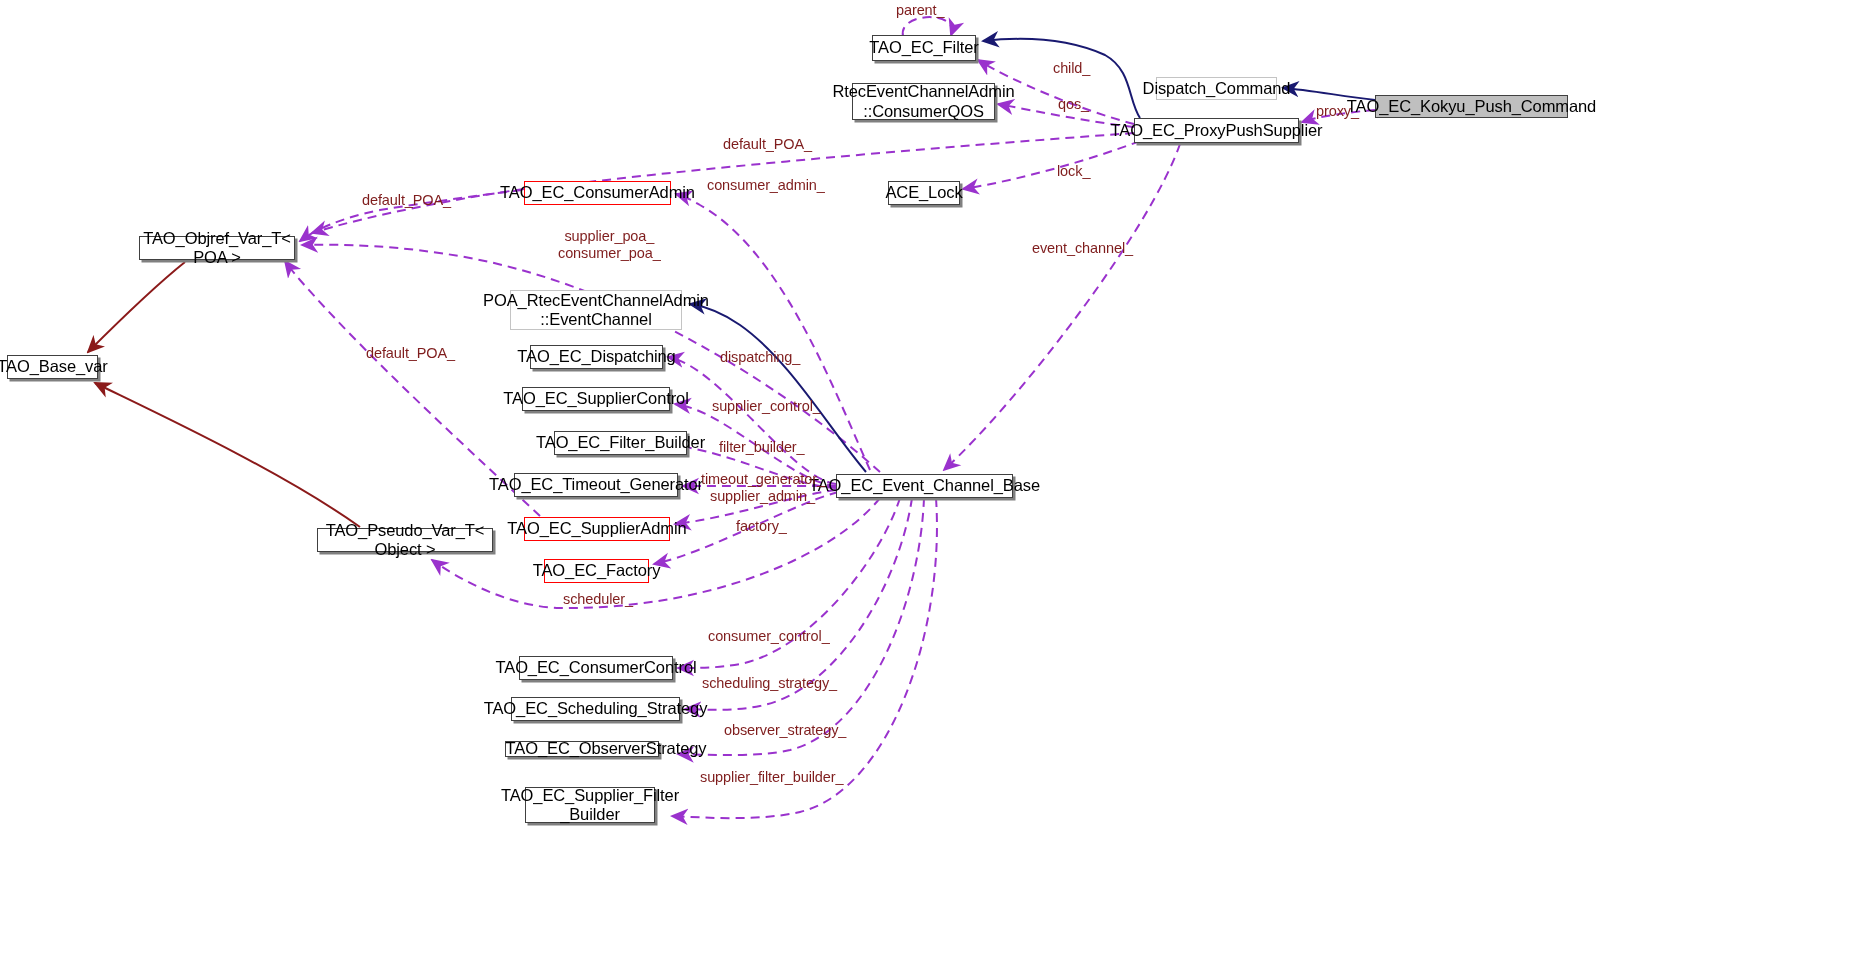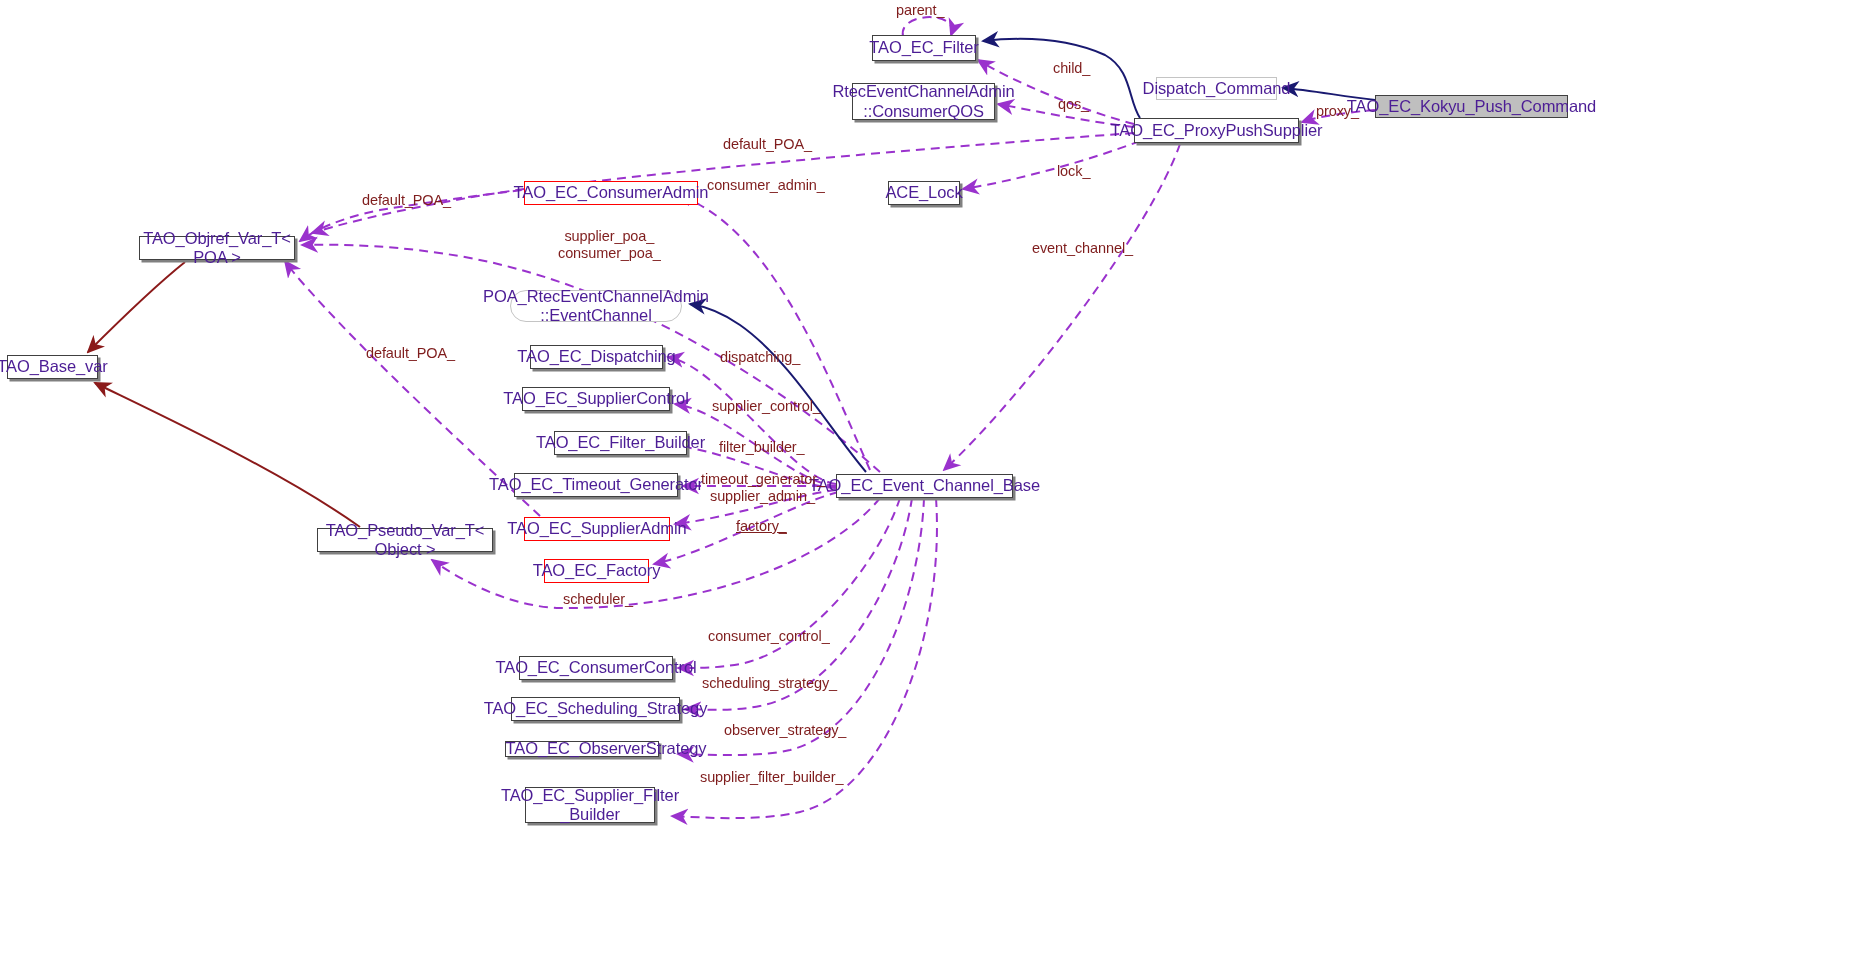--- a/index.html
+++ b/index.html
@@ -23,21 +23,21 @@
     height: 975px;
   }
   .node-box {
     position: absolute;
     box-sizing: border-box;
     display: flex;
     align-items: center;
     justify-content: center;
     text-align: center;
     font-size: 16.5px;
-    color: #4c1d95;
+    color: #000000;
     background: #ffffff;
     border: 1.5px solid #404040;
     line-height: 1.18;
     white-space: pre-line;
     letter-spacing: -0.1px;
   }
   .node-box.shadowed {
     box-shadow: 2.5px 2.5px 0 0 #808080;
   }
   .node-box.red-border {
@@ -147,27 +147,27 @@
 
   <div class="node-box shadowed" style="left:852px;top:83px;width:143px;height:37px;">RtecEventChannelAdmin
 ::ConsumerQOS</div>
 
   <div class="node-box gray-border" style="left:1156px;top:77px;width:121px;height:23px;">Dispatch_Command</div>
 
   <div class="node-box shadowed" style="left:1134px;top:118px;width:165px;height:25px;">TAO_EC_ProxyPushSupplier</div>
 
   <div class="node-box highlight" style="left:1375px;top:95px;width:193px;height:23px;">TAO_EC_Kokyu_Push_Command</div>
 
-  <div class="node-box red-border" style="left:524px;top:181px;width:174px;height:24px;">TAO_EC_ConsumerAdmin</div>
+  <div class="node-box red-border" style="left:524px;top:181px;width:147px;height:24px;">TAO_EC_ConsumerAdmin</div>
 
   <div class="node-box shadowed" style="left:888px;top:181px;width:72px;height:24px;">ACE_Lock</div>
 
   <div class="node-box shadowed" style="left:139px;top:236px;width:156px;height:24px;">TAO_Objref_Var_T&lt; POA &gt;</div>
 
-  <div class="node-box gray-border" style="left:510px;top:290px;width:172px;height:32px;border-radius:17px;">POA_RtecEventChannelAdmin
+  <div class="node-box gray-border" style="left:510px;top:290px;width:172px;height:40px;">POA_RtecEventChannelAdmin
 ::EventChannel</div>
 
   <div class="node-box shadowed" style="left:530px;top:345px;width:133px;height:24px;">TAO_EC_Dispatching</div>
 
   <div class="node-box shadowed" style="left:7px;top:355px;width:91px;height:24px;">TAO_Base_var</div>
 
   <div class="node-box shadowed" style="left:522px;top:387px;width:148px;height:24px;">TAO_EC_SupplierControl</div>
 
   <div class="node-box shadowed" style="left:530px;top:431px;width:133px;height:24px;margin-left:24px;">TAO_EC_Filter_Builder</div>
 
@@ -200,20 +200,20 @@
   <div class="edge-label" style="left:707px;top:177px;">consumer_admin_</div>
   <div class="edge-label" style="left:558px;top:228px;text-align:center;">supplier_poa_
 consumer_poa_</div>
   <div class="edge-label" style="left:1032px;top:240px;">event_channel_</div>
   <div class="edge-label" style="left:366px;top:345px;">default_POA_</div>
   <div class="edge-label" style="left:720px;top:349px;">dispatching_</div>
   <div class="edge-label" style="left:712px;top:398px;">supplier_control_</div>
   <div class="edge-label" style="left:719px;top:439px;">filter_builder_</div>
   <div class="edge-label" style="left:701px;top:471px;">timeout_generator_</div>
   <div class="edge-label" style="left:710px;top:488px;">supplier_admin_</div>
-  <div class="edge-label" style="left:736px;top:518px;text-decoration:underline;">factory_</div>
+  <div class="edge-label" style="left:736px;top:518px;">factory_</div>
   <div class="edge-label" style="left:563px;top:591px;">scheduler_</div>
   <div class="edge-label" style="left:708px;top:628px;">consumer_control_</div>
   <div class="edge-label" style="left:702px;top:675px;">scheduling_strategy_</div>
   <div class="edge-label" style="left:724px;top:722px;">observer_strategy_</div>
   <div class="edge-label" style="left:700px;top:769px;">supplier_filter_builder_</div>
 
 </div>
 
 </body></html>

